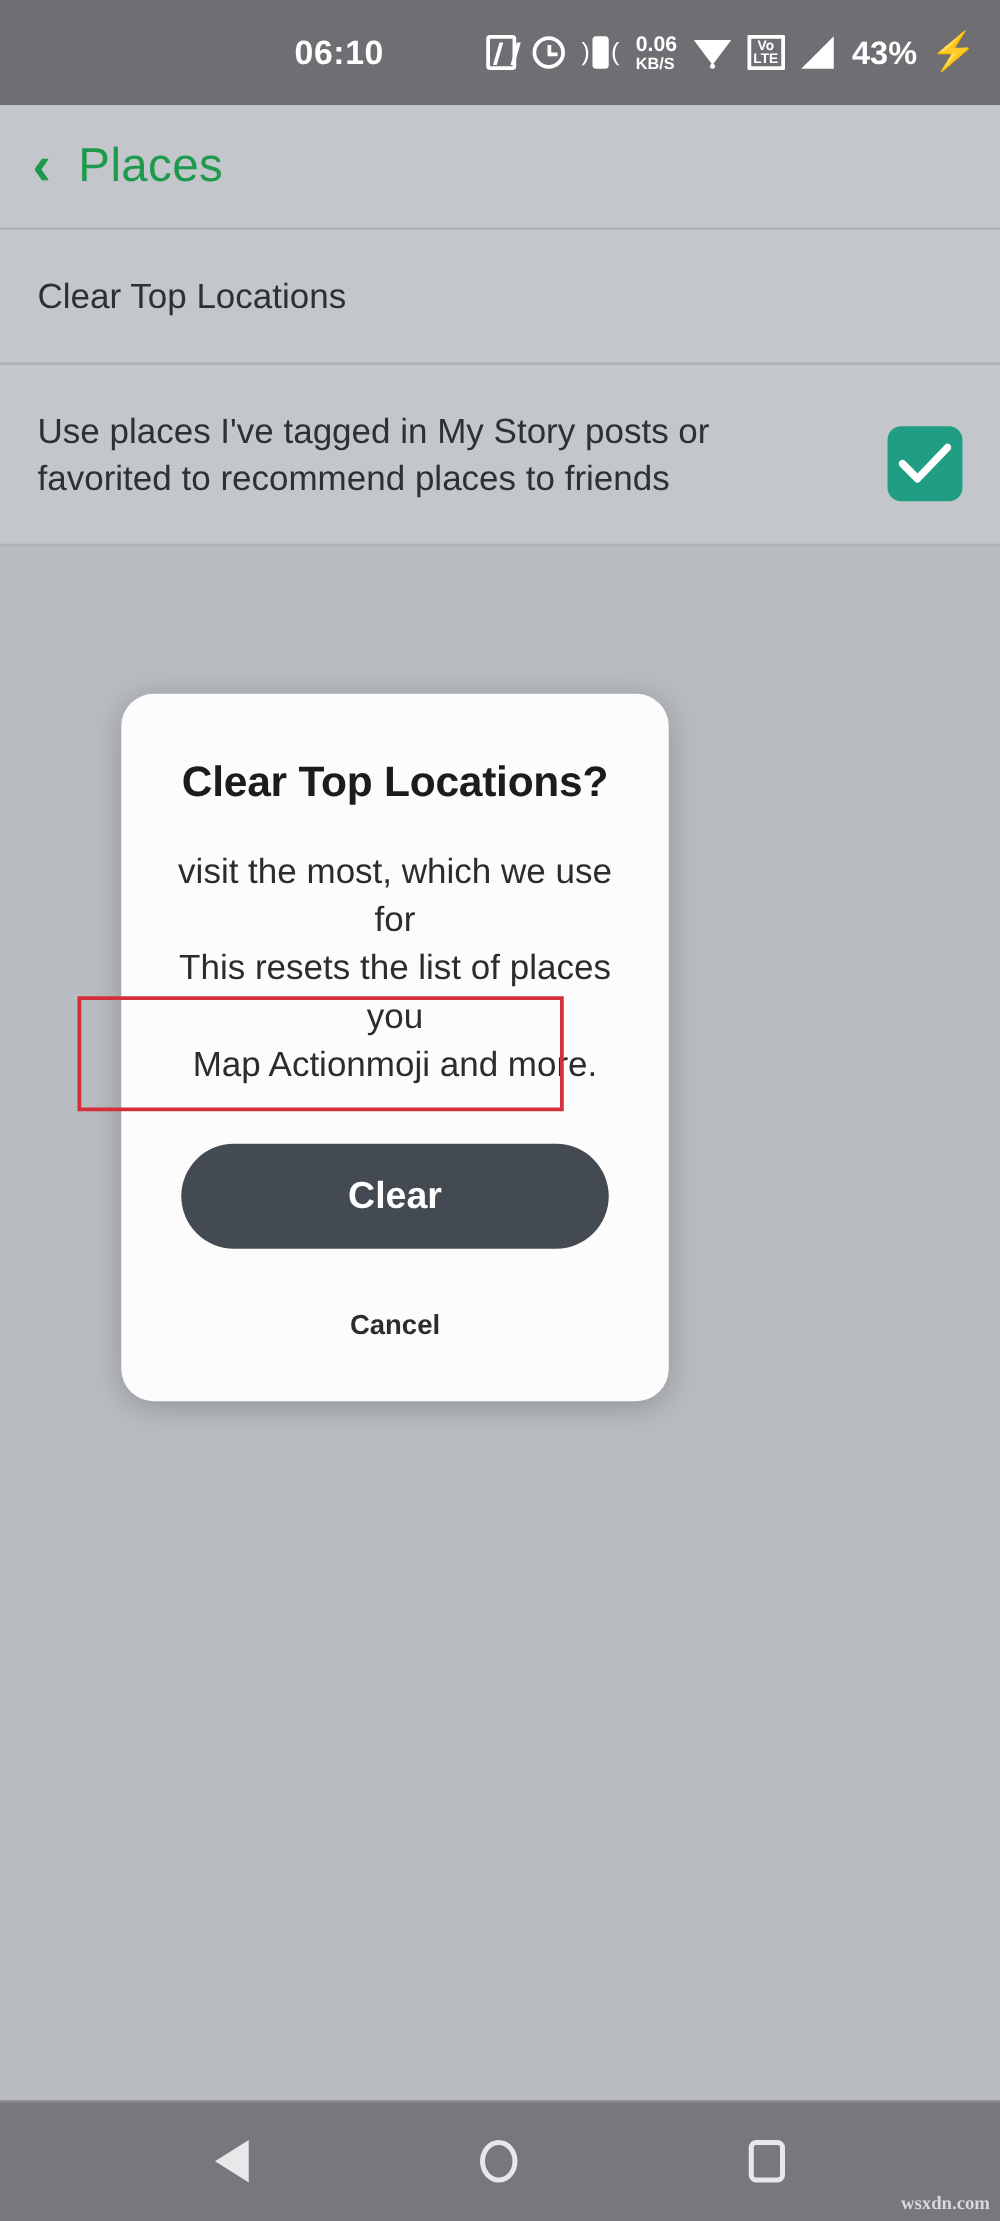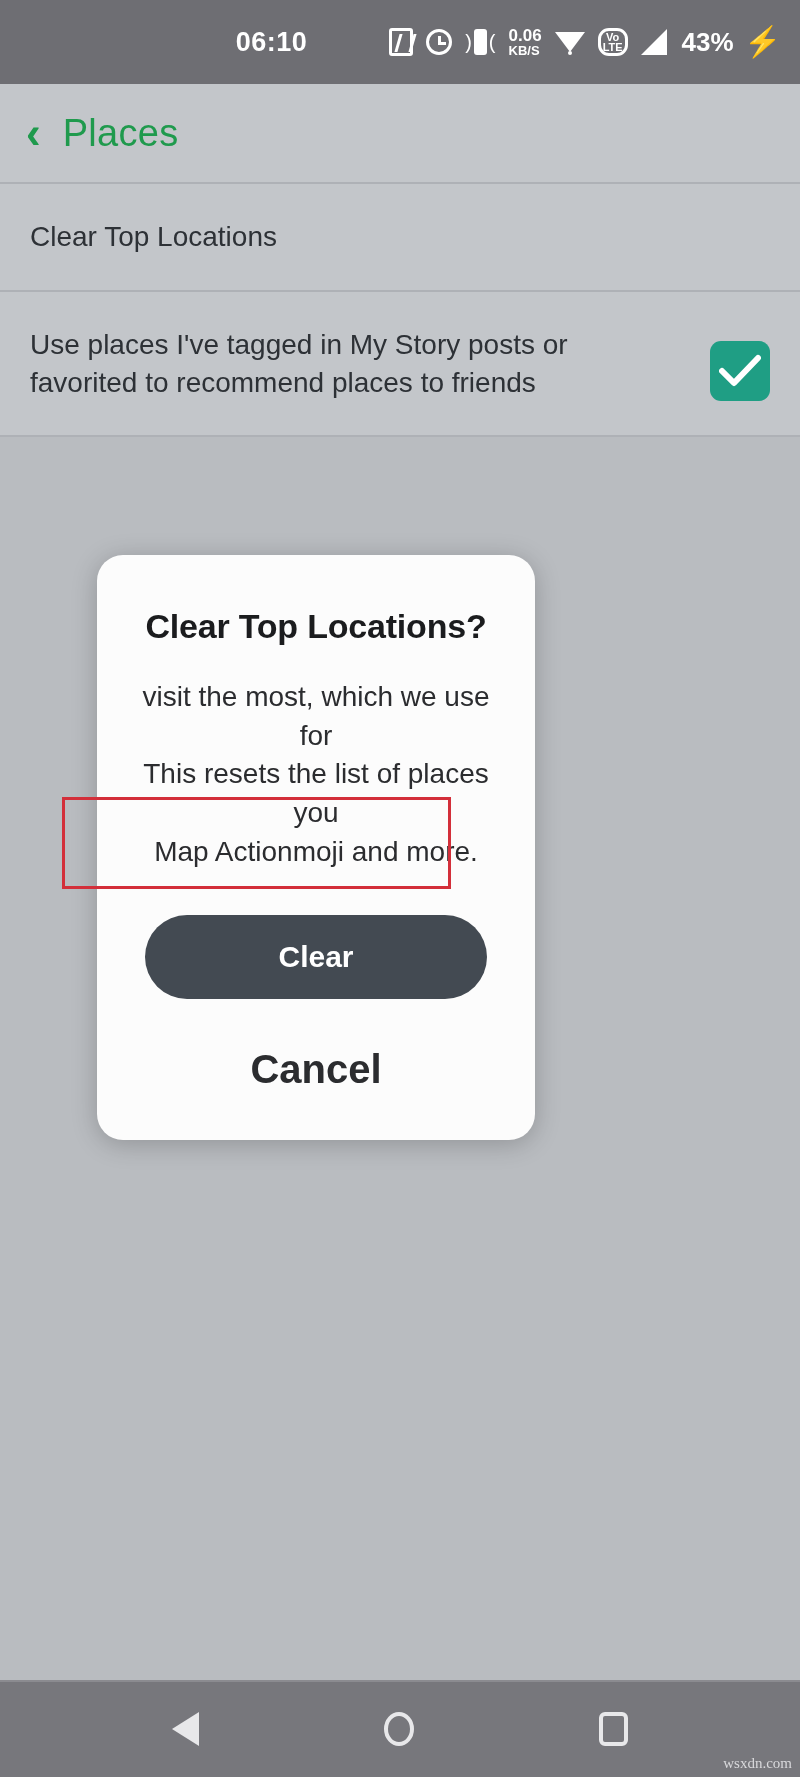--- a/index.html
+++ b/index.html
@@ -52,21 +52,21 @@
   .netspeed { display:flex;flex-direction:column;align-items:flex-start;line-height:1.0; }
   .netspeed .n1 { font-size:17px;font-weight:bold;color:#fff; }
   .netspeed .n2 { font-size:13px;font-weight:bold;color:#fff; }
   .wifi { position:relative;width:30px;height:24px; }
   .wifi .tri {
     width:0;height:0;border-left:15px solid transparent;border-right:15px solid transparent;
     border-top:20px solid #fff;
   }
   .wifi .dot { position:absolute;bottom:-1px;left:13px;width:4px;height:4px;background:#fff;border-radius:50%; }
   .volte {
-    border:3px solid #fff;border-radius:11px;padding:1px 2px;
+    border:3px solid #fff;border-radius:1px;padding:1px 2px;
     display:flex;flex-direction:column;align-items:center;line-height:.95;
   }
   .volte span { color:#fff;font-size:11px;font-weight:bold; }
   .signal {
     width:0;height:0;border-left:26px solid transparent;border-bottom:26px solid #fff;
   }
   .sb-batt { color:#fff;font-size:26px;font-weight:bold;margin-left:2px; }
   .bolt { color:#fff;font-size:30px;line-height:1;margin-left:-2px; }
 
   
@@ -163,21 +163,21 @@
     padding:25px 0;
     font-family:"Liberation Sans", sans-serif;
     cursor:pointer;
   }
   .btn-cancel {
     display:block;
     width:100%;
     background:transparent;
     border:none;
     color:#2b2c2f;
-    font-size:40px;
+    font-size:22px;
     font-weight:bold;
     padding:28px 0 14px 0;
     font-family:"Liberation Sans", sans-serif;
     cursor:pointer;
   }
 
   
   .navbar {
     position:absolute;
     left:0;bottom:0;
@@ -203,20 +203,21 @@
     width:29px;height:34px;
     border:4px solid #e8e8ea;
     border-radius:6px;
   }
   .watermark {
     position:absolute;
     right:8px;bottom:5px;
     font-size:15px;
     color:#d9d9dc;
     font-family:"Liberation Serif", serif;
+    font-weight:bold;
   }
   .navbar-top-line { position:absolute;left:0;top:0;width:100%;height:2px;background:#8b8b90; }
 </style>
 </head>
 <body>
 
 <div class="statusbar">
   <div class="sb-time">06:10</div>
   <div class="sb-icons">
     <span class="sb-ic">

